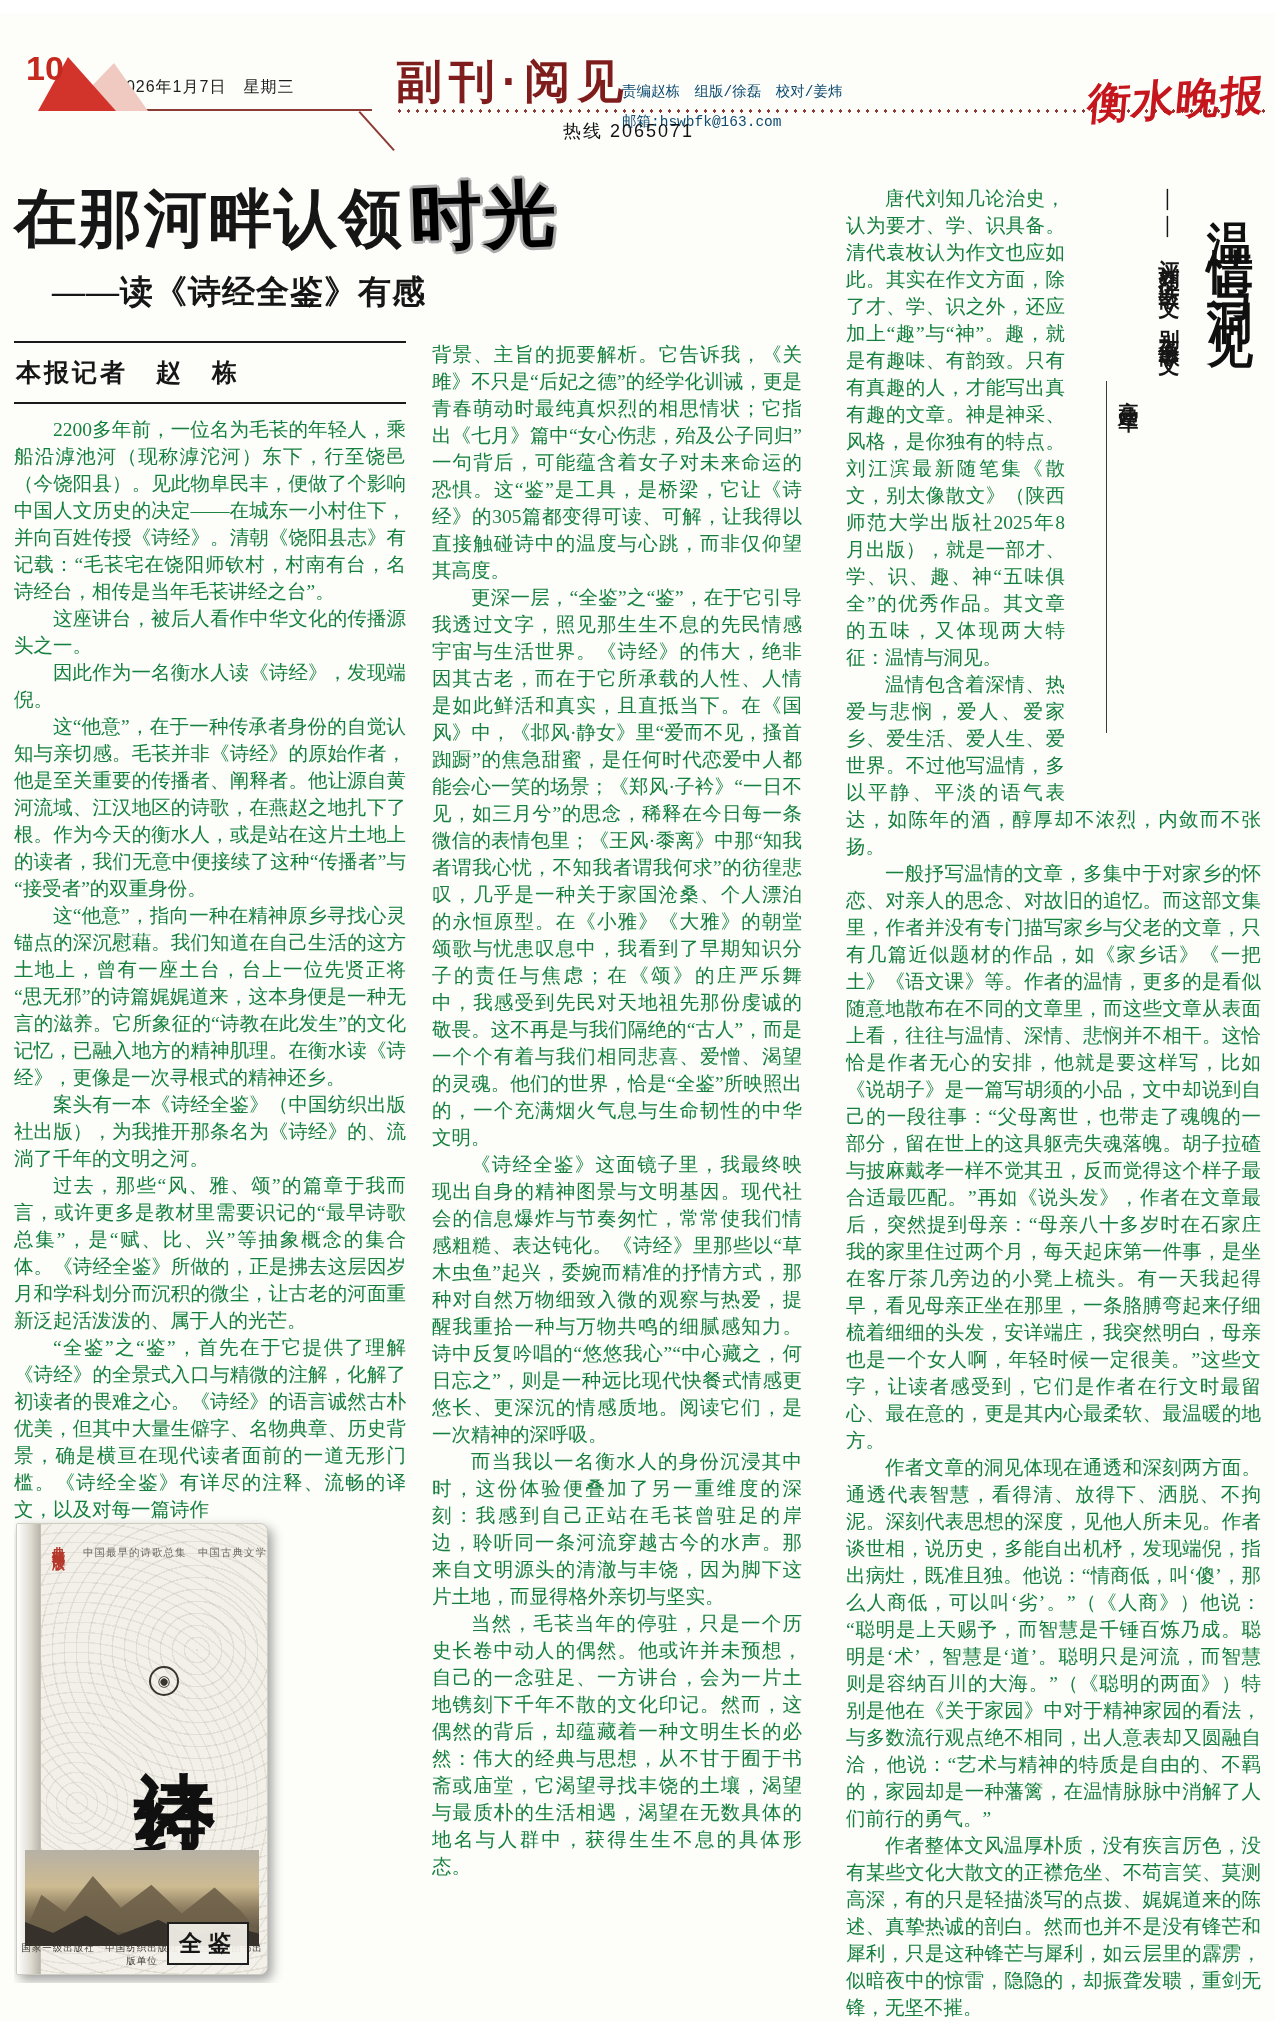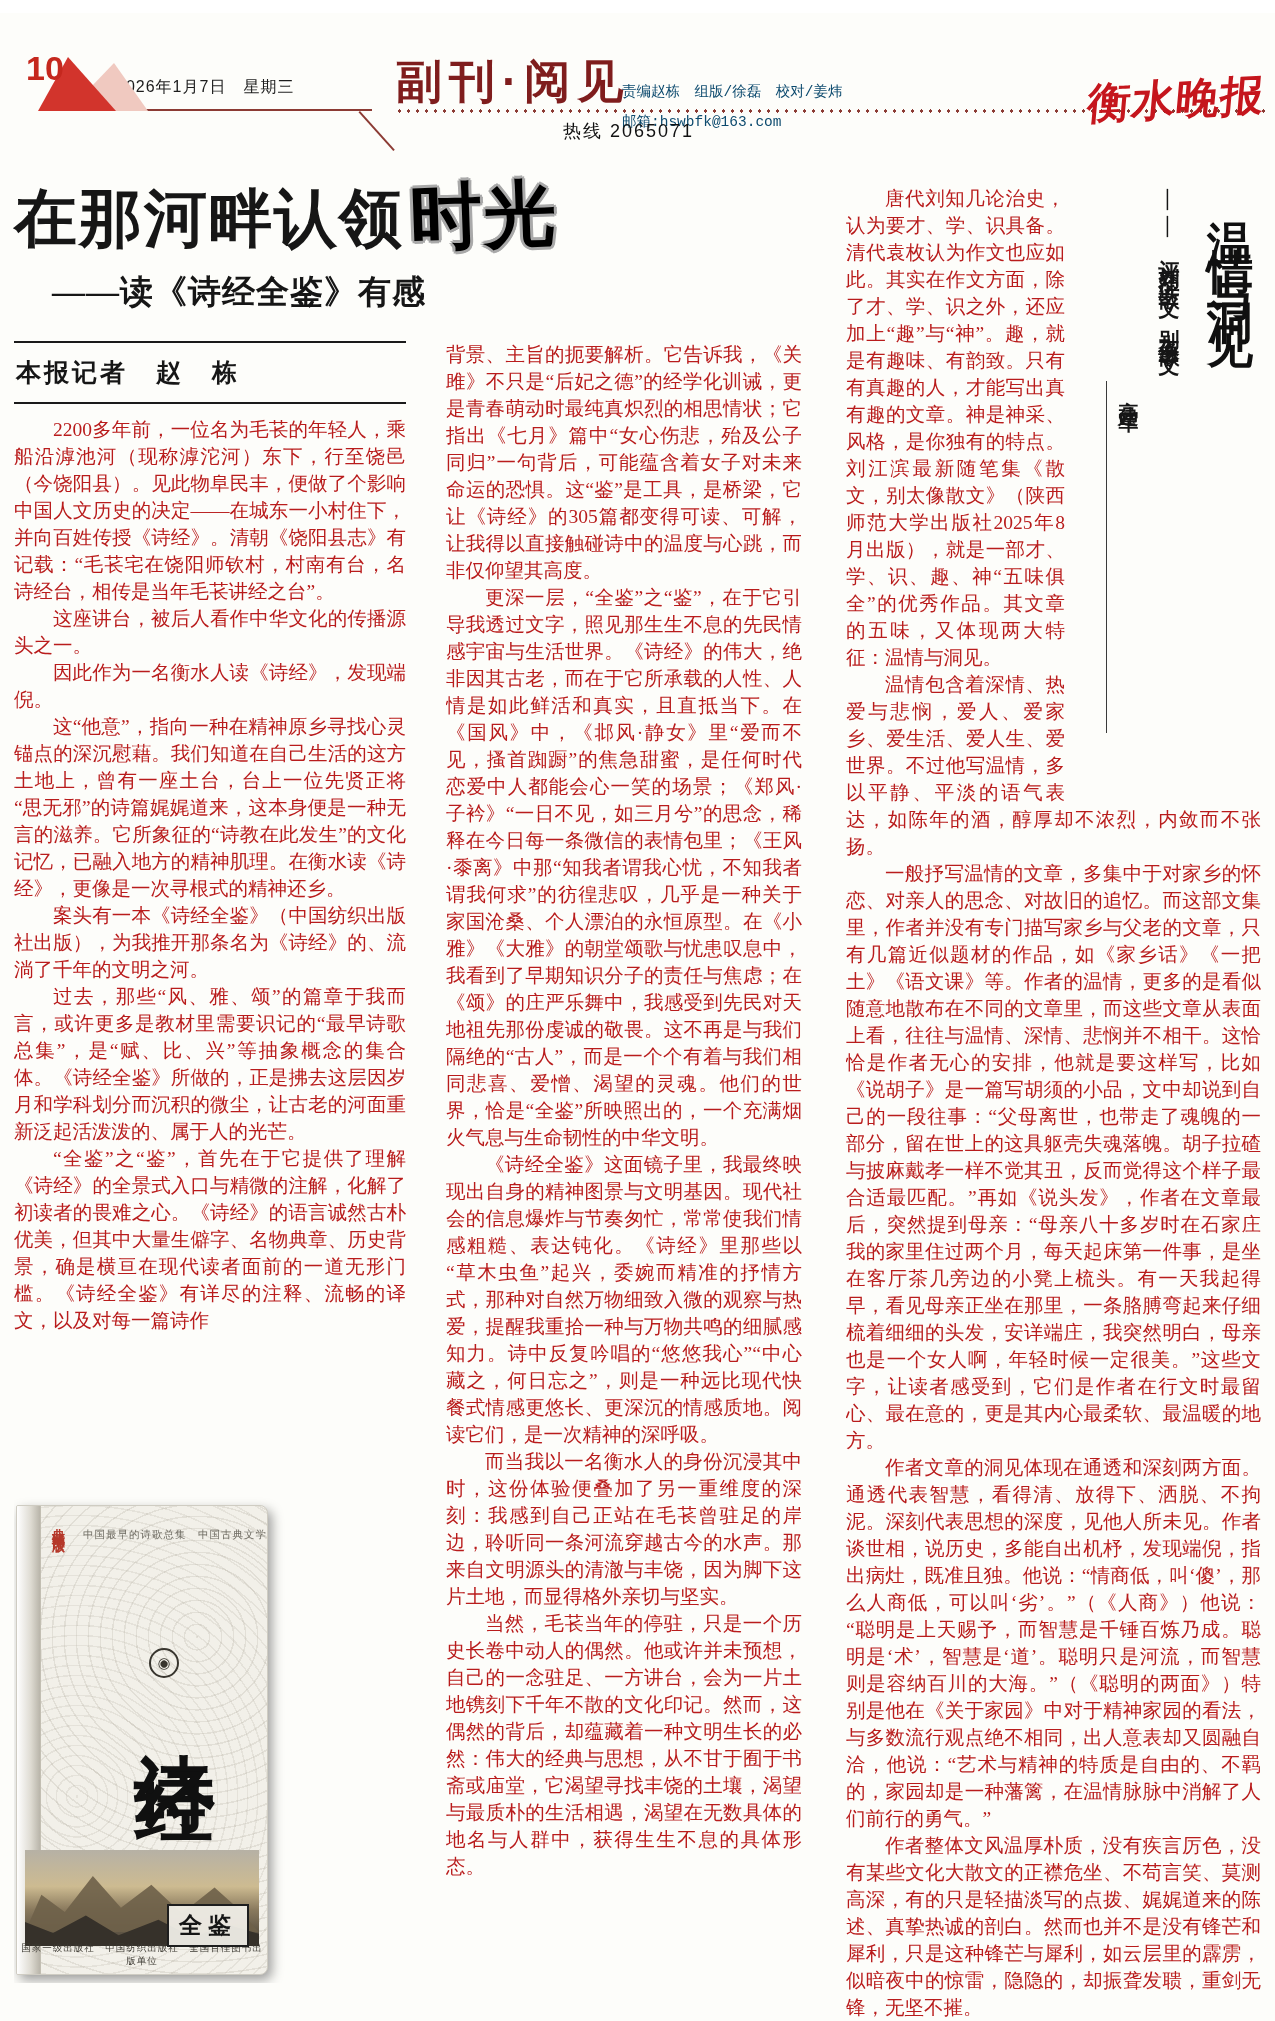--- a/index.html
+++ b/index.html
@@ -36,25 +36,25 @@
   
   .article1 { width:788px; flex:0 0 788px; }
   .a1-title { font-size:63px; font-weight:bold; letter-spacing:2px; line-height:1.1; margin-top:22px; white-space:nowrap; }
   .a1-title .art {
     display:inline-block; font-size:72px; font-weight:900; margin-left:6px;
     transform:rotate(-2deg); color:#000;
     text-shadow: 3px 0 0 #a9a9a9, -3px 0 0 #a9a9a9, 0 3px 0 #a9a9a9, 0 -3px 0 #a9a9a9,
                  2px 2px 0 #a9a9a9, -2px -2px 0 #a9a9a9, 2px -2px 0 #a9a9a9, -2px 2px 0 #a9a9a9;
   }
   .a1-sub { margin:14px 0 0 38px; font-size:33px; font-weight:bold; letter-spacing:1px; }
-  .a1-cols { display:flex; gap:40px; margin-top:26px; height:1642px; overflow:hidden; }
+  .a1-cols { display:flex; gap:26px; margin-top:26px; height:1642px; overflow:hidden; }
   .col-a { flex:0 0 392px; display:flex; flex-direction:column; overflow:hidden; }
   .col-b { flex:1; overflow:hidden; }
   .byline { border-top:2px solid #1a1a1a; border-bottom:2px solid #1a1a1a; padding:13px 2px; font-size:25px; font-weight:bold; letter-spacing:3px; margin-bottom:12px; }
-  .bodytext p { font-size:19.5px; line-height:27px; text-align:justify; text-indent:2em; color:#b91c1c; }
+  .bodytext p { font-size:19.5px; line-height:27px; text-align:justify; text-indent:2em; color:#15803d; }
   .bodytext p.cont { text-indent:0; }
   
   .book-cover { position:relative; width:252px; height:470px; margin:14px auto 8px 2px; margin-top:auto;
     background:
       repeating-radial-gradient(circle at 72% 28%, rgba(168,162,148,.22) 0 1.5px, transparent 1.5px 12px),
       repeating-radial-gradient(circle at 24% 62%, rgba(168,162,148,.18) 0 1.5px, transparent 1.5px 10px),
       #f2f0e9;
     box-shadow: 4px 5px 12px rgba(0,0,0,.38);
     border:1px solid #cfccc2; border-radius:2px 8px 8px 2px; overflow:hidden; }
   .book-cover .spine { position:absolute; left:0; top:0; bottom:0; width:24px;
@@ -110,20 +110,21 @@
     <section class="article1">
       <h2 class="a1-title"><span>在那河畔认领</span><span class="art">时光</span></h2>
       <div class="a1-sub">——读《诗经全鉴》有感</div>
 
       <div class="a1-cols">
         <div class="col-a bodytext">
           <div class="byline">本报记者　赵　栋</div>
           <p>2200多年前，一位名为毛苌的年轻人，乘船沿滹池河（现称滹沱河）东下，行至饶邑（今饶阳县）。见此物阜民丰，便做了个影响中国人文历史的决定——在城东一小村住下，并向百姓传授《诗经》。清朝《饶阳县志》有记载：“毛苌宅在饶阳师钦村，村南有台，名诗经台，相传是当年毛苌讲经之台”。</p>
           <p>这座讲台，被后人看作中华文化的传播源头之一。</p>
           <p>因此作为一名衡水人读《诗经》，发现端倪。</p>
+          <p>这“他意”，在于一种传承者身份的自觉认知与亲切感。毛苌并非《诗经》的原始作者，他是至关重要的传播者、阐释者。他让源自黄河流域、江汉地区的诗歌，在燕赵之地扎下了根。作为今天的衡水人，或是站在这片土地上的读者，我们无意中便接续了这种“传播者”与“接受者”的双重身份。</p>
           <p>这“他意”，指向一种在精神原乡寻找心灵锚点的深沉慰藉。我们知道在自己生活的这方土地上，曾有一座土台，台上一位先贤正将“思无邪”的诗篇娓娓道来，这本身便是一种无言的滋养。它所象征的“诗教在此发生”的文化记忆，已融入地方的精神肌理。在衡水读《诗经》，更像是一次寻根式的精神还乡。</p>
           <p>案头有一本《诗经全鉴》（中国纺织出版社出版），为我推开那条名为《诗经》的、流淌了千年的文明之河。</p>
           <p>过去，那些“风、雅、颂”的篇章于我而言，或许更多是教材里需要识记的“最早诗歌总集”，是“赋、比、兴”等抽象概念的集合体。《诗经全鉴》所做的，正是拂去这层因岁月和学科划分而沉积的微尘，让古老的河面重新泛起活泼泼的、属于人的光芒。</p>
           <p>“全鉴”之“鉴”，首先在于它提供了理解《诗经》的全景式入口与精微的注解，化解了初读者的畏难之心。《诗经》的语言诚然古朴优美，但其中大量生僻字、名物典章、历史背景，确是横亘在现代读者面前的一道无形门槛。《诗经全鉴》有详尽的注释、流畅的译文，以及对每一篇诗作</p>
 
           <figure class="book-cover">
             <span class="spine"></span>
             <span class="bk-edition">典藏诵读版</span>
             <span class="bk-tagline">中国最早的诗歌总集　中国古典文学的源头</span>
             <span class="bk-audio">◉</span>

